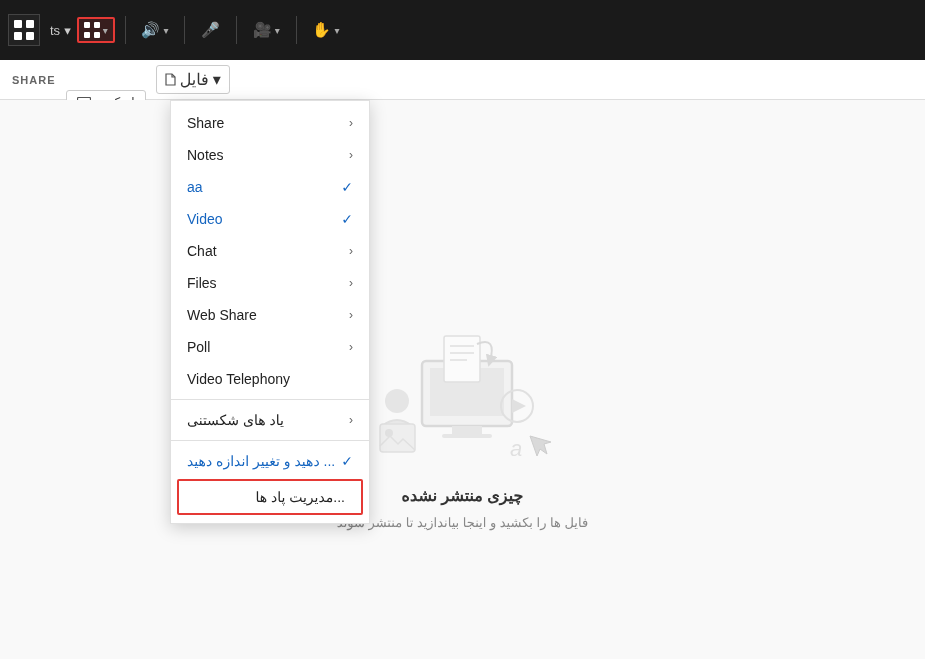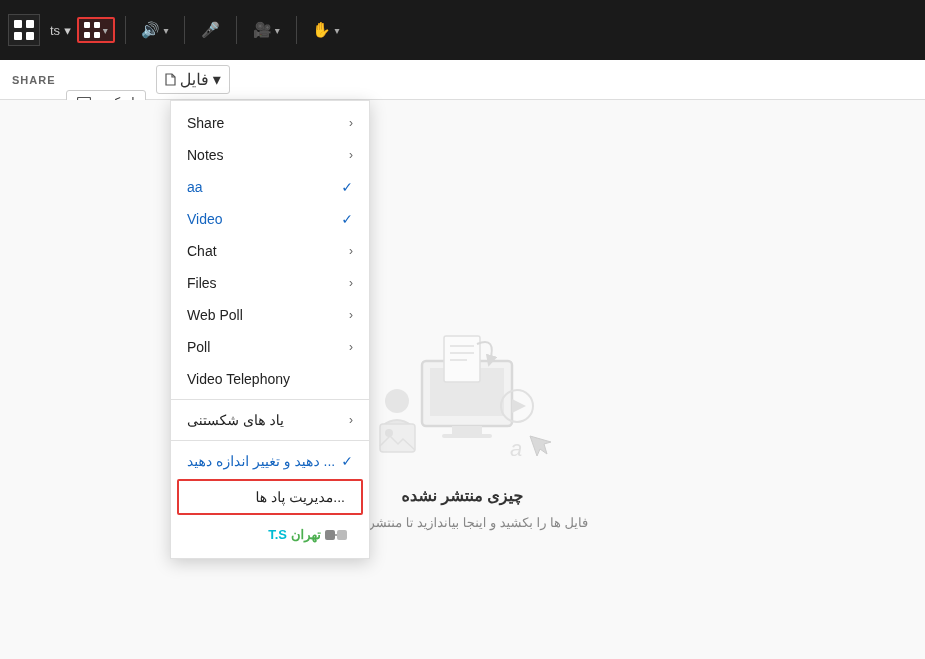--- a/index.html
+++ b/index.html
@@ -302,21 +302,21 @@
       <span>Chat</span>
       <span class="arrow">›</span>
     </div>
 
     <div class="menu-item">
       <span>Files</span>
       <span class="arrow">›</span>
     </div>
 
     <div class="menu-item">
-      <span>Web Poll</span>
+      <span>Web Share</span>
       <span class="arrow">›</span>
     </div>
 
     <div class="menu-item">
       <span>Poll</span>
       <span class="arrow">›</span>
     </div>
 
 
 
@@ -335,29 +335,20 @@
 
     <div class="menu-item menu-item-rtl blue">
       <span class="check">✓</span>
       <span>... دهید و تغییر اندازه دهید</span>
     </div>
 
     <div class="menu-item-outlined menu-item-rtl">
       <span>...مدیریت پاد ها</span>
     </div>
 
-    <div style="padding: 10px 16px; display:flex; align-items:center; justify-content:flex-end; gap:4px;">
-      <span style="font-size:13px;color:#00bcd4;font-weight:bold;">T.S</span>
-      <span style="font-size:13px;color:#4caf50;font-weight:bold;direction:rtl;">تهران</span>
-      <svg width="28" height="14" viewBox="0 0 28 14">
-        <rect x="0" y="2" width="10" height="10" rx="2" fill="#888"></rect>
-        <rect x="12" y="2" width="10" height="10" rx="2" fill="#bbb"></rect>
-        <line x1="10" y1="7" x2="12" y2="7" stroke="#888" stroke-width="1.5"></line>
-      </svg>
-    </div>
 
   </div>
 
   <div class="center-panel">
     <div class="empty-state">
 
       <svg class="empty-illustration" viewBox="0 0 200 170" fill="none" xmlns="http://www.w3.org/2000/svg">
 
         <rect x="60" y="55" width="90" height="65" rx="4" stroke="#aaa" stroke-width="2.5" fill="#e8e8e8"></rect>
         <rect x="68" y="62" width="74" height="48" fill="#d0d0d0"></rect>

